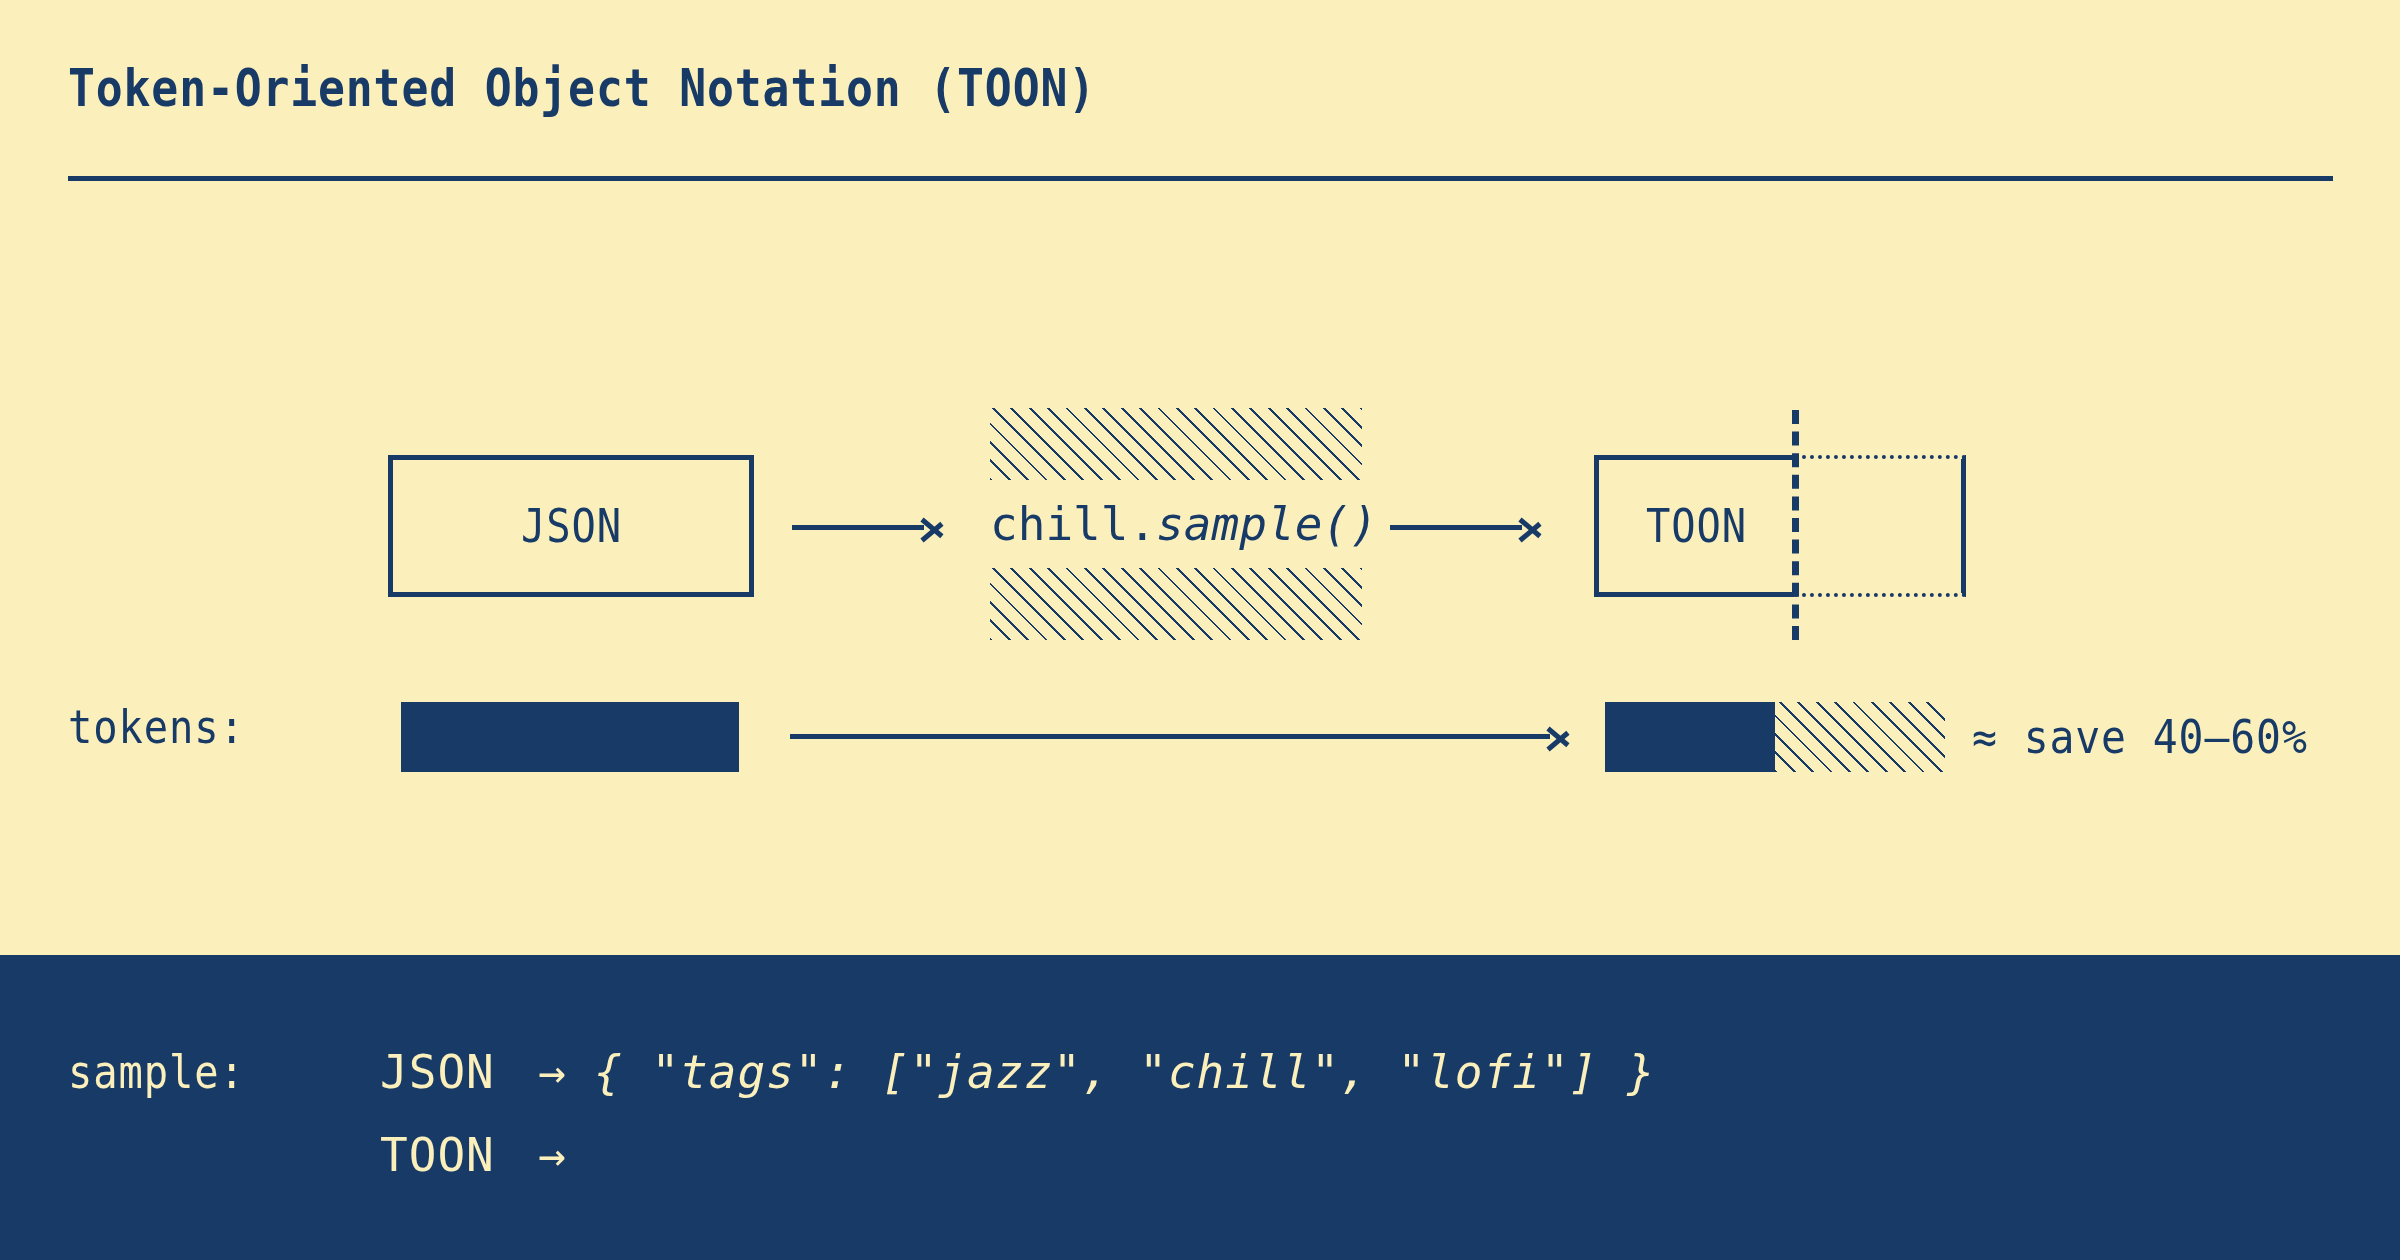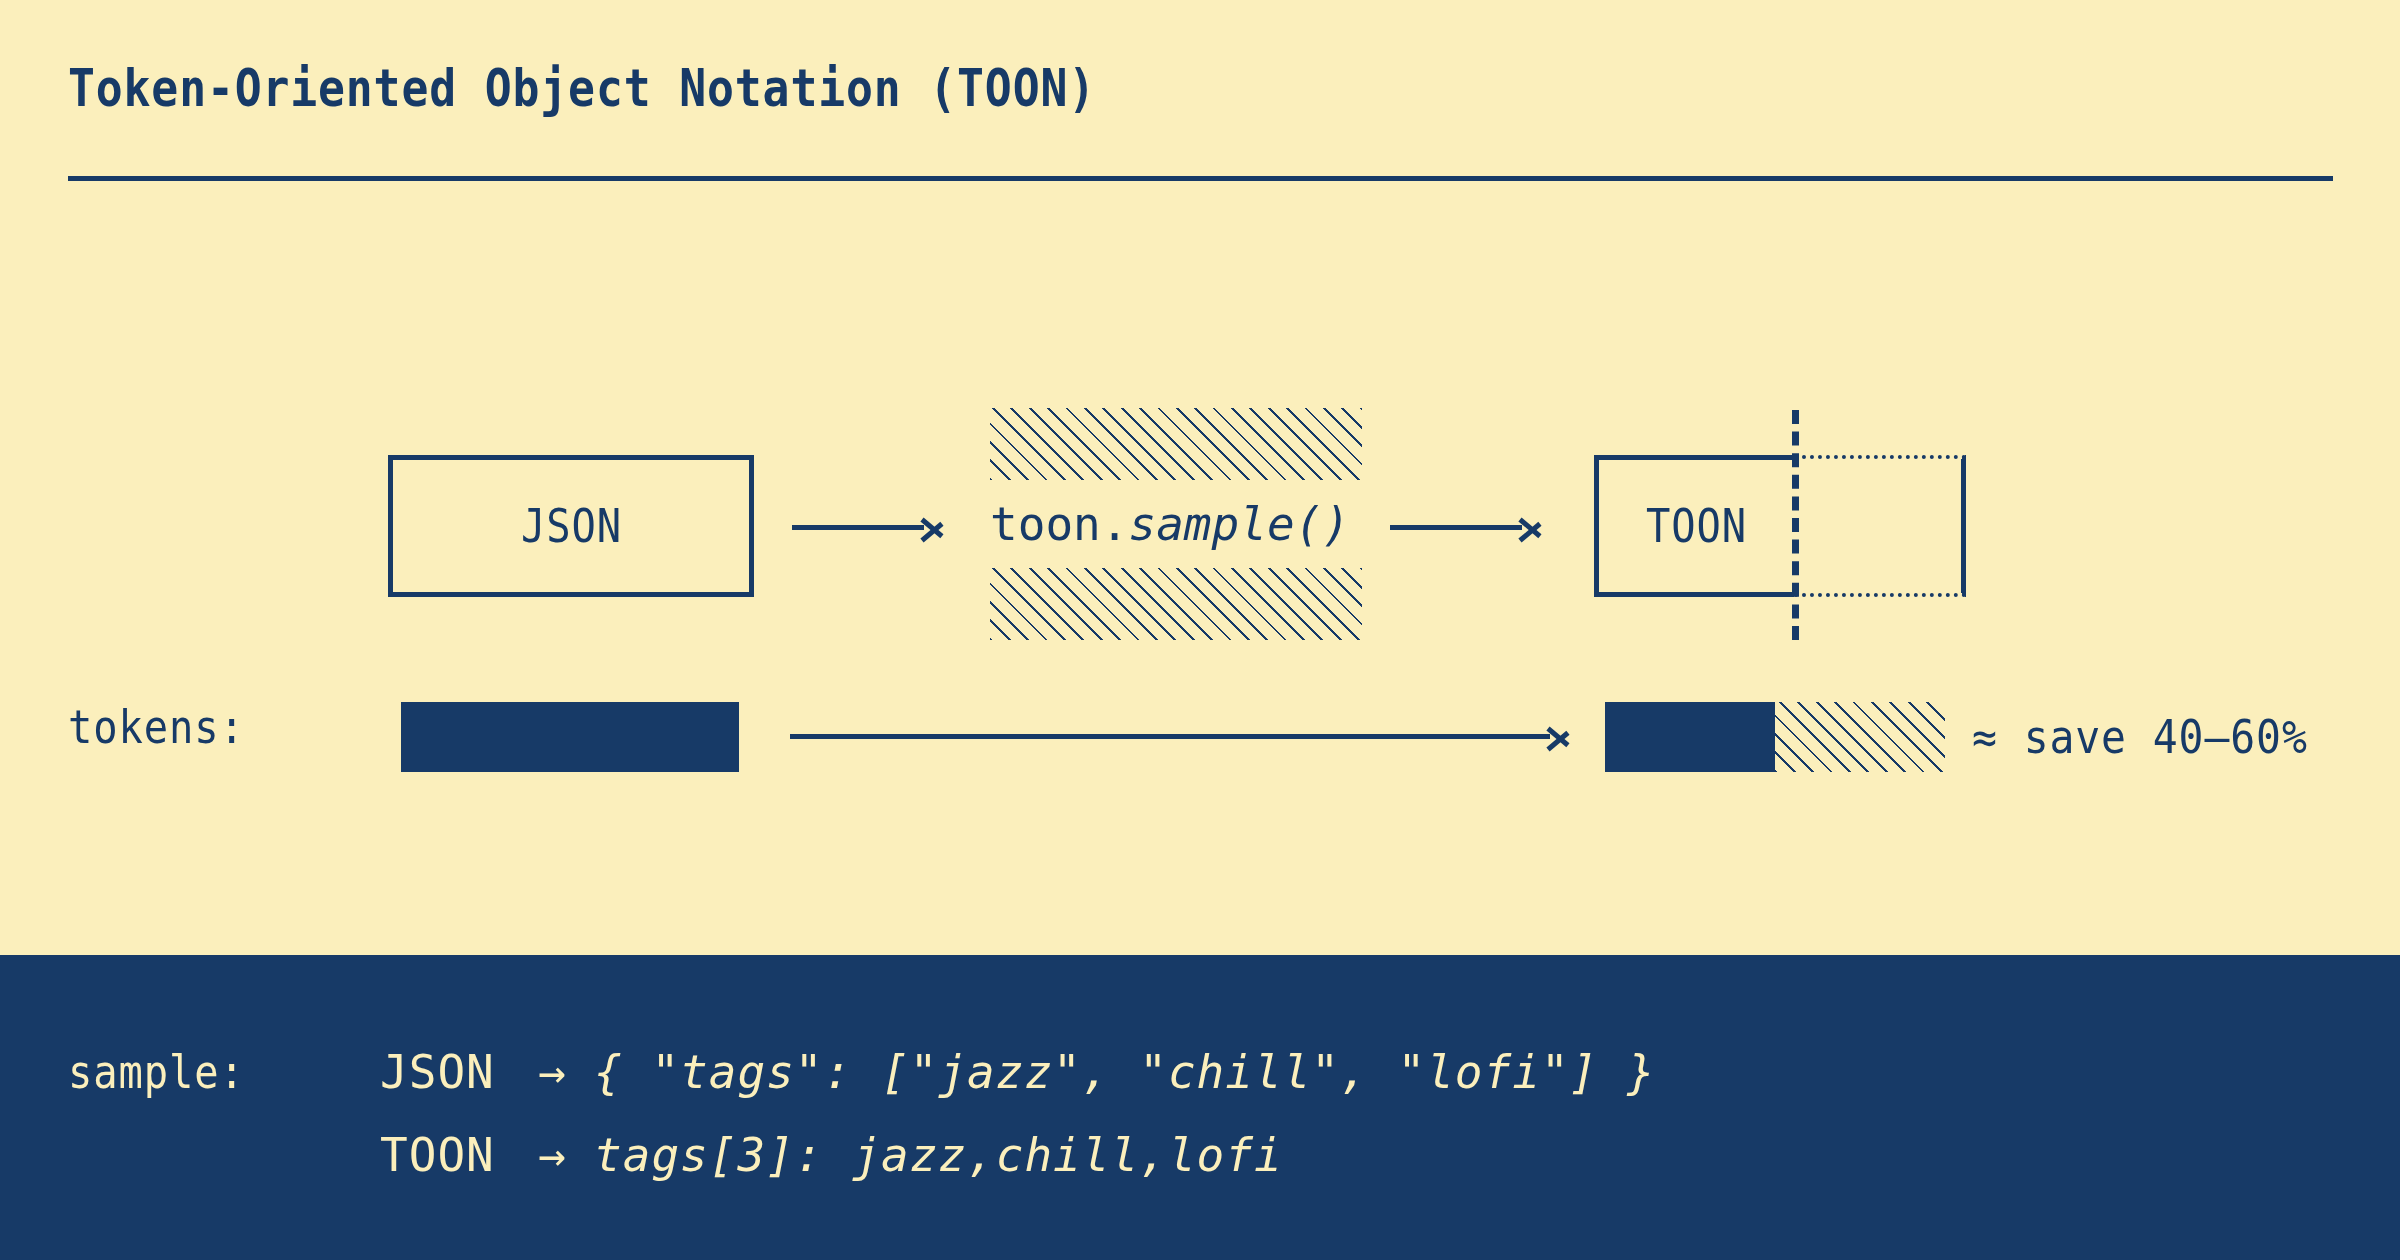--- a/index.html
+++ b/index.html
@@ -307,21 +307,21 @@
   </div>
 
   <div class="arrow" id="arrow-json-encode">
     <div class="shaft"></div>
     <div class="head"></div>
   </div>
 
   <div id="encode-group">
     <div class="encode-hatch-band hatch" id="encode-hatch-top"></div>
     <div id="encode-label">
-      <span class="lit">toon.</span>
+      <span class="lit">chill.</span>
         <span class="ital">sample()</span>
     </div>
     <div class="encode-hatch-band hatch" id="encode-hatch-bottom"></div>
   </div>
 
   <div class="arrow" id="arrow-encode-toon">
     <div class="shaft"></div>
     <div class="head"></div>
   </div>
 
@@ -351,14 +351,13 @@
 
 <div class="sample-row" id="sample-row-json">
   <span class="sample-kind">JSON</span>
   <span class="sample-arrow">→</span>
   <span class="sample-code">{ "tags": ["jazz", "chill", "lofi"] }</span>
 </div>
 
 <div class="sample-row" id="sample-row-toon">
   <span class="sample-kind">TOON</span>
   <span class="sample-arrow">→</span>
-  <span class="sample-code">tags[3]: jazz,chill,lofi</span>
 </div>
 
 </body></html>

